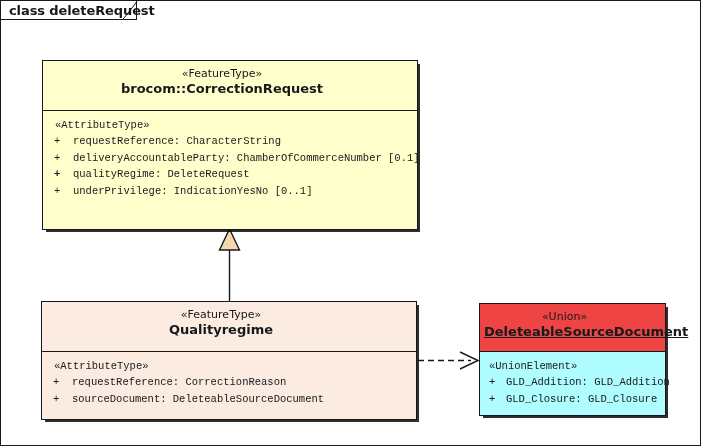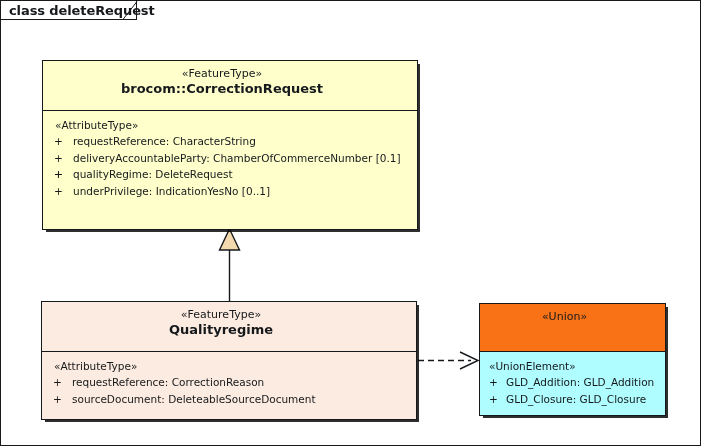--- a/index.html
+++ b/index.html
@@ -78,20 +78,21 @@
     color: #16191c;
     line-height: 16px;
     white-space: nowrap;
   }
   .umlbox .cname.linked {
     text-decoration: underline;
   }
   .umlbox .compartment {
     box-sizing: border-box;
     padding: 6px 0 4px 0;
+    font-family: Liberation Mono, monospace;
   }
   .umlbox .sec-stereo {
     font-size: 10.5px;
     color: #16191c;
     line-height: 16px;
     padding-left: 12px;
     white-space: nowrap;
   }
   .attr-row {
     display: block;
@@ -130,21 +131,21 @@
   #box-delete-request .header { height: 50px; background: #fcebe0; }
   #box-delete-request .compartment { background: #fcebe0; }
 
   #box-deleteable-source-document {
     left: 478px;
     top: 302px;
     width: 187px;
     height: 113px;
     background: #affdff;
   }
-  #box-deleteable-source-document .header { height: 48px; background: #f97316; }
+  #box-deleteable-source-document .header { height: 48px; background: #ef4444; }
   #box-deleteable-source-document .compartment { background: #affdff; }
   #box-deleteable-source-document .sec-stereo { padding-left: 9px; }
   #box-deleteable-source-document .attr-row { padding-left: 26px; }
   #box-deleteable-source-document .attr-row .vis { left: 9px; }
 
   
   .connector {
     position: absolute;
     left: 0;
     top: 0;
@@ -223,20 +224,21 @@
       <div class="attr-row">
         <span class="vis">+</span>
         <span>sourceDocument: DeleteableSourceDocument</span>
       </div>
     </div>
   </div>
 
   <div class="umlbox" id="box-deleteable-source-document">
     <div class="header">
       <div class="stereo">«Union»</div>
+      <div class="cname linked">DeleteableSourceDocument</div>
     </div>
     <div class="compartment">
       <div class="sec-stereo">«UnionElement»</div>
       <div class="attr-row">
         <span class="vis">+</span>
         <span>GLD_Addition: GLD_Addition</span>
       </div>
       <div class="attr-row">
         <span class="vis">+</span>
         <span>GLD_Closure: GLD_Closure</span>

